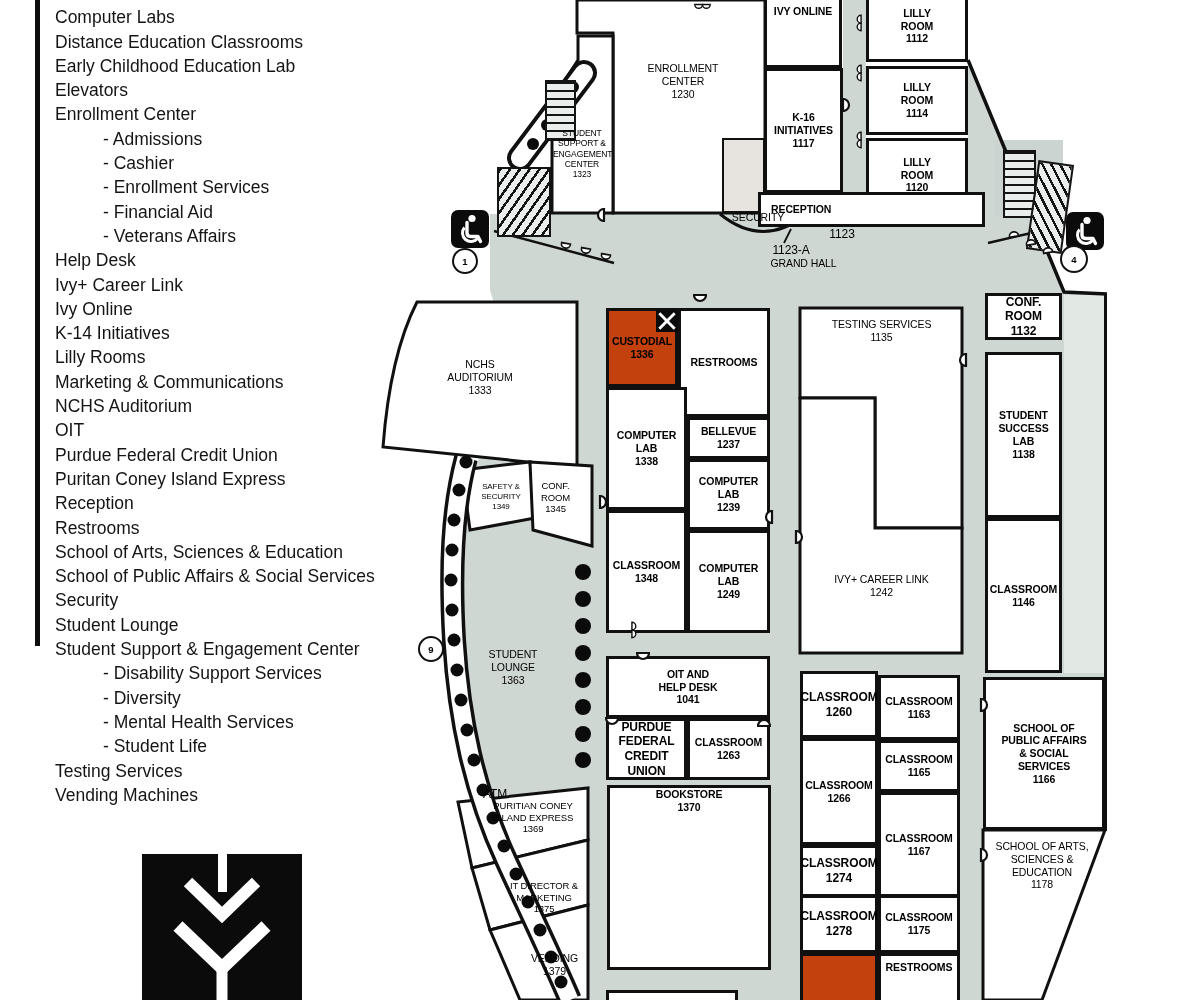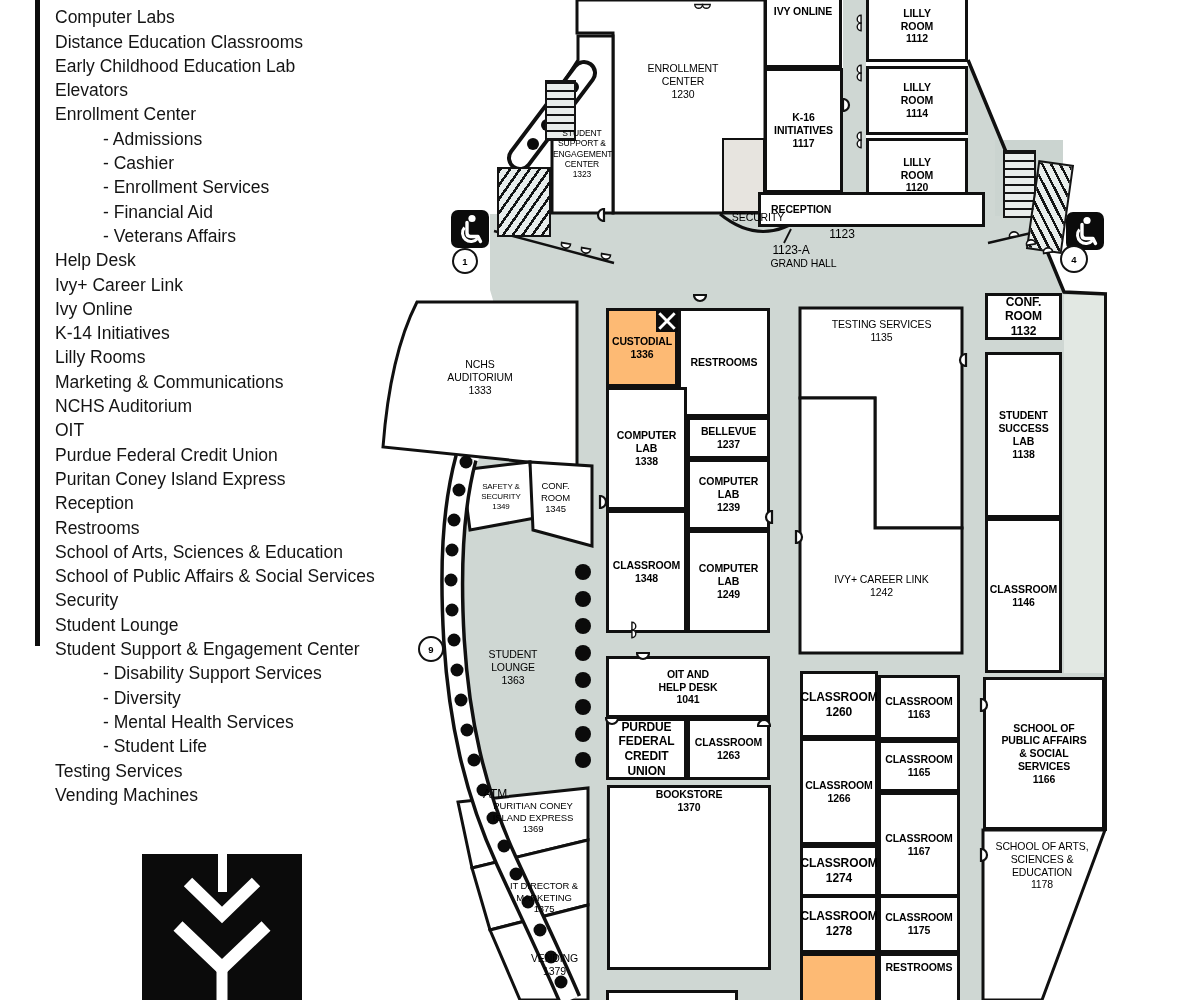--- a/index.html
+++ b/index.html
@@ -8,21 +8,21 @@
   svg{position:absolute;left:0;top:0;pointer-events:none}
   
   #legend-bar{position:absolute;left:35px;top:0;width:4.5px;height:646px;background:#0d0d0d}
   #legend{position:absolute;left:55px;top:-19px;width:360px;color:#141414}
   .lrow{height:24.3px;line-height:24.3px;font-size:17.5px;white-space:nowrap}
   .lrow.sub{padding-left:48px}
   .elev-inline{display:inline-block;width:18px;height:18px;vertical-align:-3px;margin-left:7px}
   
   .room{position:absolute;background:#fff;border:3px solid #101010;box-sizing:border-box;
         display:flex;align-items:center;justify-content:center;text-align:center}
-  .room.shaded{background:#fdba74}
+  .room.shaded{background:#c2410c}
   .room.vest{background:#e7e4df;border-width:2.5px}
   .rlabel{white-space:pre-line;font-weight:700;font-size:10.5px;line-height:1.22;color:#000;letter-spacing:-.1px}
   .flabel{position:absolute;white-space:pre-line;font-weight:400;font-size:10.5px;line-height:1.22;
           color:#000;text-align:center;letter-spacing:-.1px}
   .fs8{font-size:8px}.fs85{font-size:8.5px}.fs95{font-size:9.5px}.fs10{font-size:12px}
   .stairs{position:absolute}
   .marker{position:absolute;border:2.5px solid #111;border-radius:50%;background:#fff;
           display:flex;align-items:center;justify-content:center;font-weight:700;font-size:9.5px;color:#000}
   .wheelchair{position:absolute;width:38px;height:38px;background:#0b0b0b;border-radius:7px}
   #logo{position:absolute;left:142px;top:854px;width:160px;height:146px;background:#0b0b0b}

